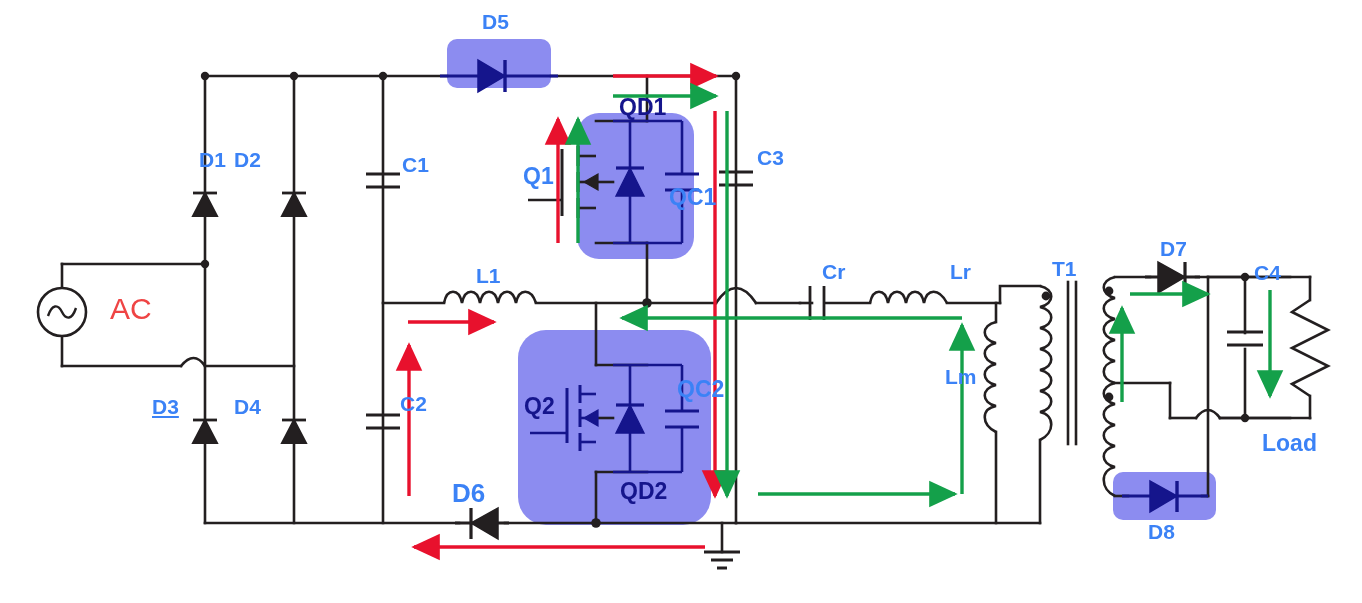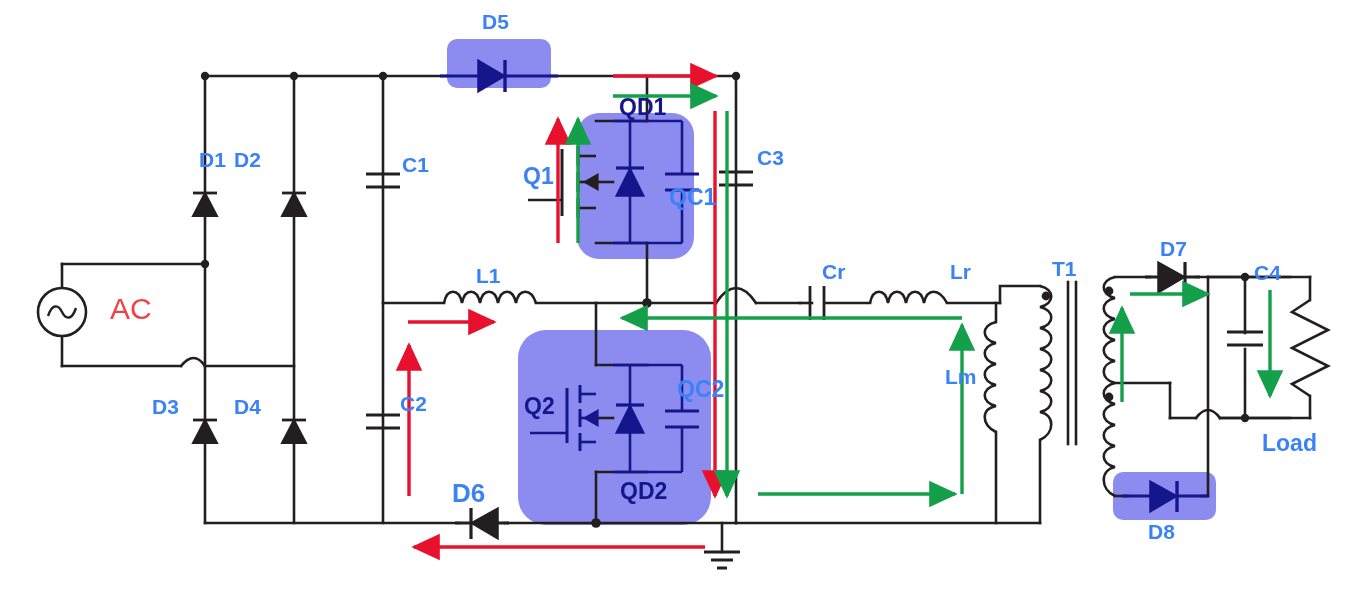--- a/index.html
+++ b/index.html
@@ -302,21 +302,21 @@
     <path d="M962,494 L962,325"></path>
     <path d="M758,494 L955,494"></path>
     <path d="M1122,402 L1122,308"></path>
     <path d="M1130,294 L1208,294"></path>
     <path d="M1270,290 L1270,396"></path>
   </g>
 </svg>
 
 <div class="lbl" style="left:152px;top:149px;font-size:21px;margin-left:47px;">D1</div>
 <div class="lbl" style="left:234px;top:149px;font-size:21px;">D2</div>
-<div class="lbl" style="left:152px;top:396px;font-size:21px;">D3</div>
+<div class="lbl" style="left:152px;top:396px;font-size:21px;text-decoration:underline;">D3</div>
 <div class="lbl" style="left:234px;top:396px;font-size:21px;">D4</div>
 
 <div class="lbl lbl-gray" style="left:110px;top:294px;font-size:30px;">AC</div>
 
 <div class="lbl" style="left:402px;top:154px;font-size:21px;">C1</div>
 <div class="lbl" style="left:400px;top:393px;font-size:21px;">C2</div>
 
 <div class="lbl" style="left:482px;top:11px;font-size:21px;">D5</div>
 <div class="lbl" style="left:452px;top:480px;font-size:26px;">D6</div>
 <div class="lbl" style="left:476px;top:265px;font-size:21px;">L1</div>

